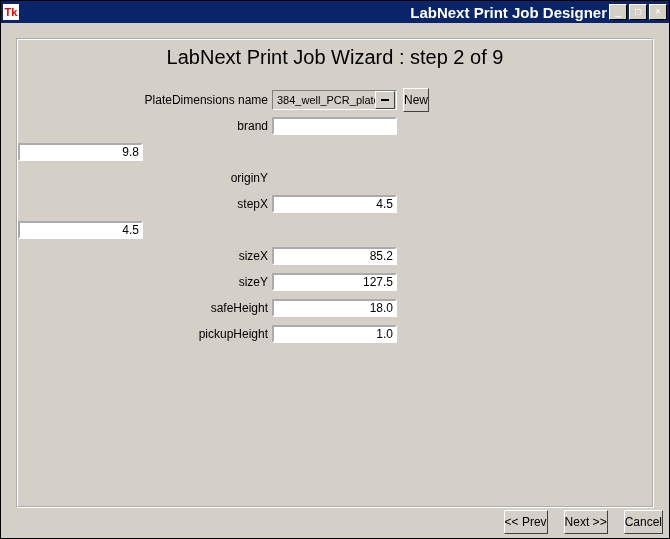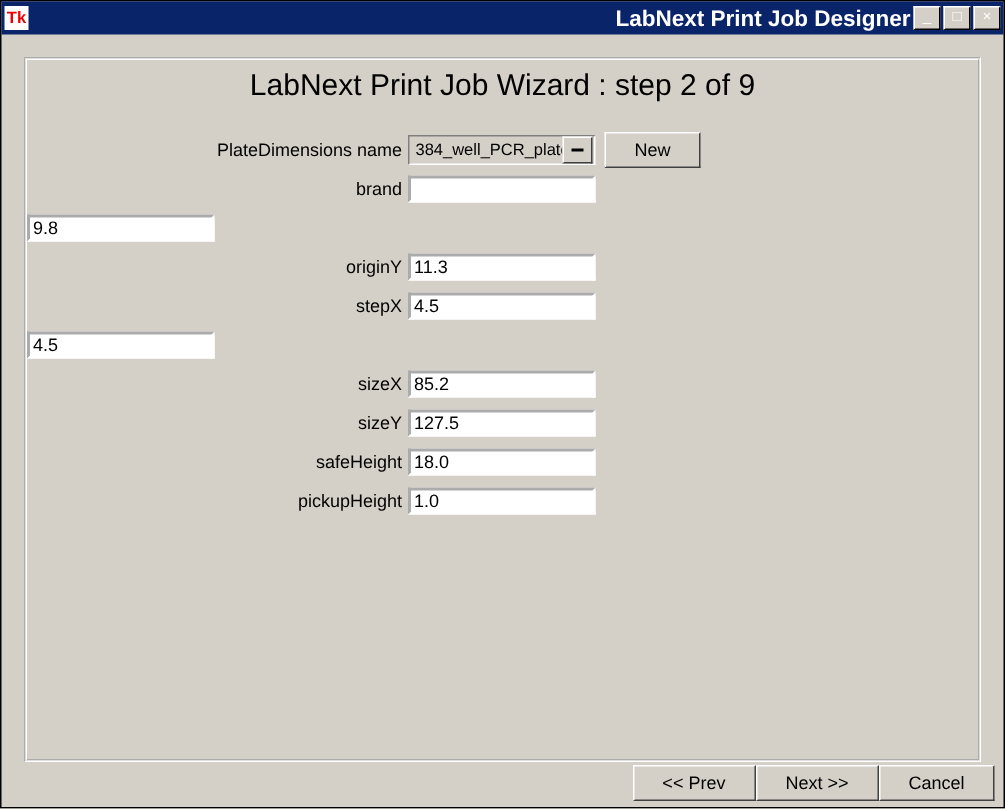--- a/index.html
+++ b/index.html
@@ -9,27 +9,27 @@
   .titlebar .title{font-weight:bold;font-size:15px;flex:1;}
   .titlebar .winbtns{display:flex;gap:0;}
   .titlebar .winbtn{width:16px;height:14px;background:#d4d0c8;border:1px solid #000;border-top-color:#fff;border-left-color:#fff;display:flex;align-items:center;justify-content:center;font-size:10px;line-height:1;font-family:Arial;cursor:default;margin-left:2px;}
   .clientarea{position:absolute;top:22px;left:0;right:0;bottom:0;}
   .framebox{position:absolute;top:15px;left:15px;right:15px;bottom:30px;border:2px groove #fff;}
   .wizhead{text-align:center;margin-top:6px;font-size:20px;}
   .wiztitle{text-align:center;font-size:22px;margin-top:4px;}
   .form{margin-top:18px;}
   .row{display:flex;align-items:center;height:26px;}
   .lbl{width:250px;text-align:right;padding-right:4px;font-size:12px;}
-  .txtinput{width:125px;height:18px;border:2px inset #fff;background:#fff;font-size:12px;padding:0 2px;box-sizing:border-box;}
+  .txtinput{width:125px;height:18px;border:2px inset #fff;background:#fff;font-size:12px;padding:0 2px;box-sizing:border-box;text-align:right;}
   .dropdown{width:125px;height:20px;border-top:1px solid #808080;border-left:1px solid #808080;border-bottom:1px solid #fff;border-right:1px solid #fff;background:#d4d0c8;display:flex;align-items:center;box-sizing:border-box;}
   .dropdown .ddtext{flex:1;padding-left:4px;font-size:11px;white-space:nowrap;overflow:hidden;}
   .dropdown .ddbtn{width:18px;height:16px;margin-right:1px;border-top:1px solid #fff;border-left:1px solid #fff;border-right:1px solid #404040;border-bottom:1px solid #404040;background:#d4d0c8;display:flex;align-items:center;justify-content:center;}
   .dropdown .ddbtn span{display:block;width:8px;height:2px;background:#000;}
-  .btn{height:22px;border-top:1px solid #fff;border-left:1px solid #fff;border-right:1px solid #404040;border-bottom:1px solid #404040;background:#d4d0c8;font-size:12px;padding:0 19px;display:flex;align-items:center;cursor:default;}
-  .footerbtns{position:absolute;right:6px;bottom:4px;display:flex;gap:0;}
+  .btn{height:22px;border-top:1px solid #fff;border-left:1px solid #fff;border-right:1px solid #404040;border-bottom:1px solid #404040;background:#d4d0c8;font-size:12px;padding:0 0;display:flex;align-items:center;cursor:default;}
+  .footerbtns{position:absolute;right:6px;bottom:4px;display:flex;gap:16px;}
   .footerbtns .btn{margin-left:0;}
 </style>
 </head>
 <body>
 
 <div class="window">
   <div class="titlebar">
     <div class="tk">Tk</div>
     <div class="title">LabNext Print Job Designer</div>
     <div class="winbtns">
@@ -62,21 +62,20 @@
           <input class="txtinput" value="" style="">
         </div>
 
 
         <div class="row">
           <input class="txtinput" value="9.8" style="">
         </div>
 
         <div class="row">
           <div class="lbl">originY</div>
-          <input class="txtinput" value="11.3" style="">
         </div>
 
         <div class="row">
           <div class="lbl">stepX</div>
           <input class="txtinput" value="4.5" style="">
         </div>
 
         <div class="row">
           <input class="txtinput" value="4.5" style="">
         </div>

